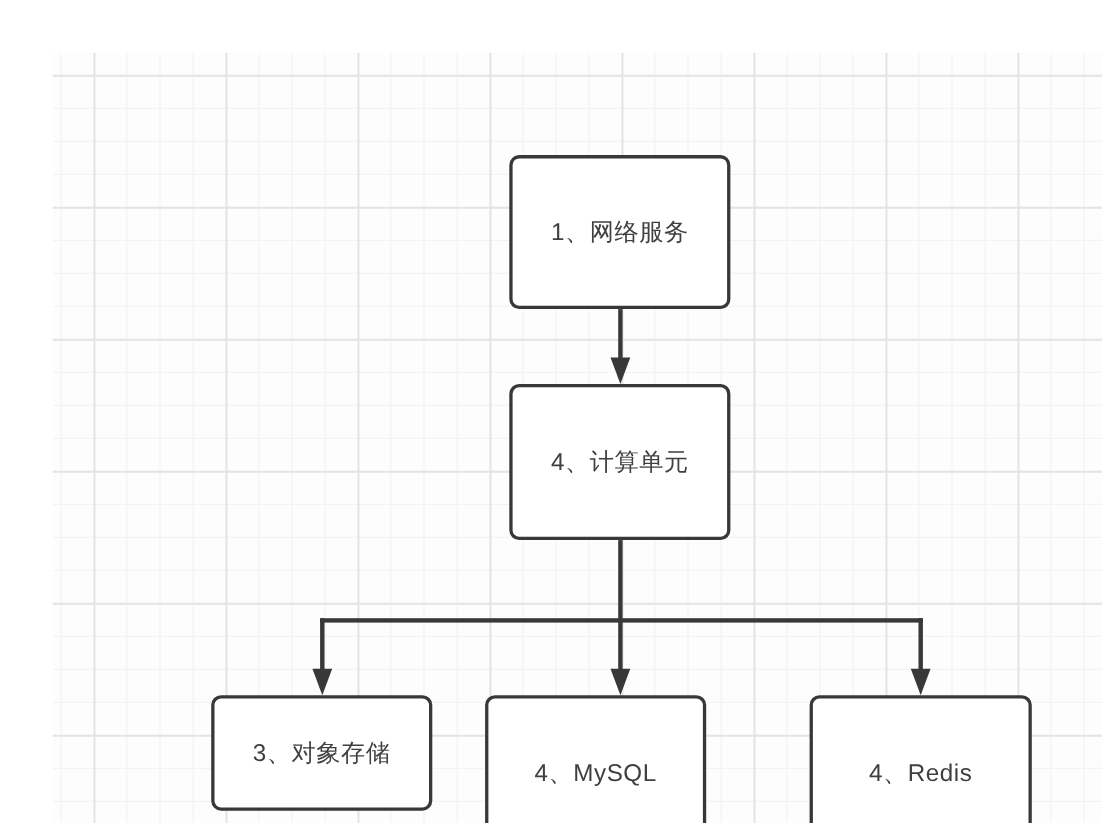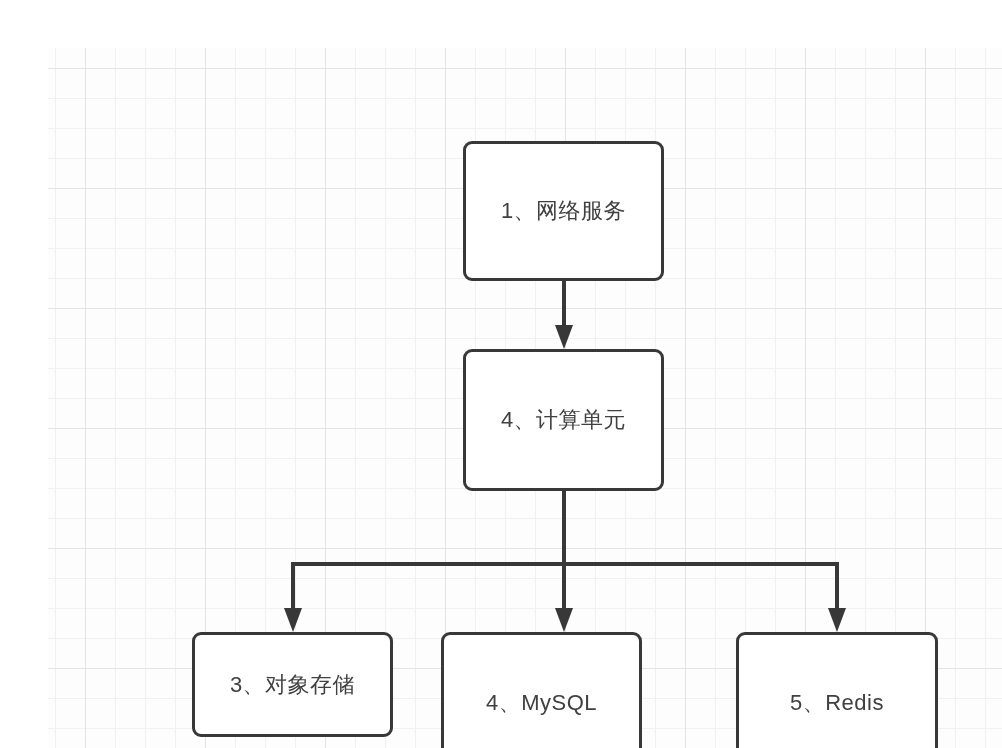--- a/index.html
+++ b/index.html
@@ -89,21 +89,21 @@
   <div class="node" id="node-2">
     <span class="node-label">4、计算单元</span>
   </div>
   <div class="node" id="node-3">
     <span class="node-label">3、对象存储</span>
   </div>
   <div class="node" id="node-4">
     <span class="node-label">4、MySQL</span>
   </div>
   <div class="node" id="node-5">
-    <span class="node-label">5、Redis</span>
+    <span class="node-label">4、Redis</span>
   </div>
 
   <div>
     <div class="seg e12-line"></div>
     <div class="arrow-down e12-head"></div>
   </div>
 
   <div class="seg branch-bar"></div>
 
   <div>

